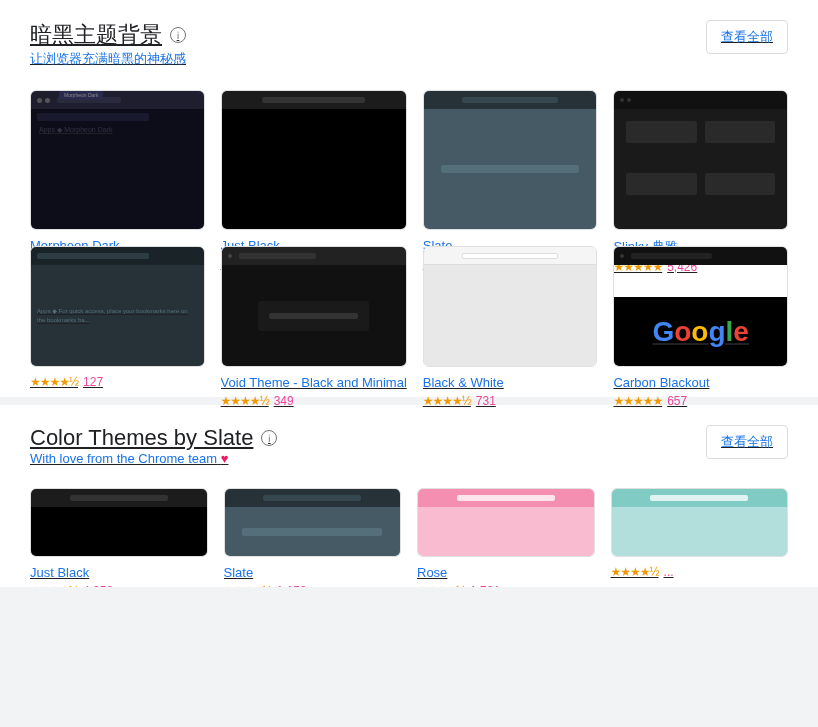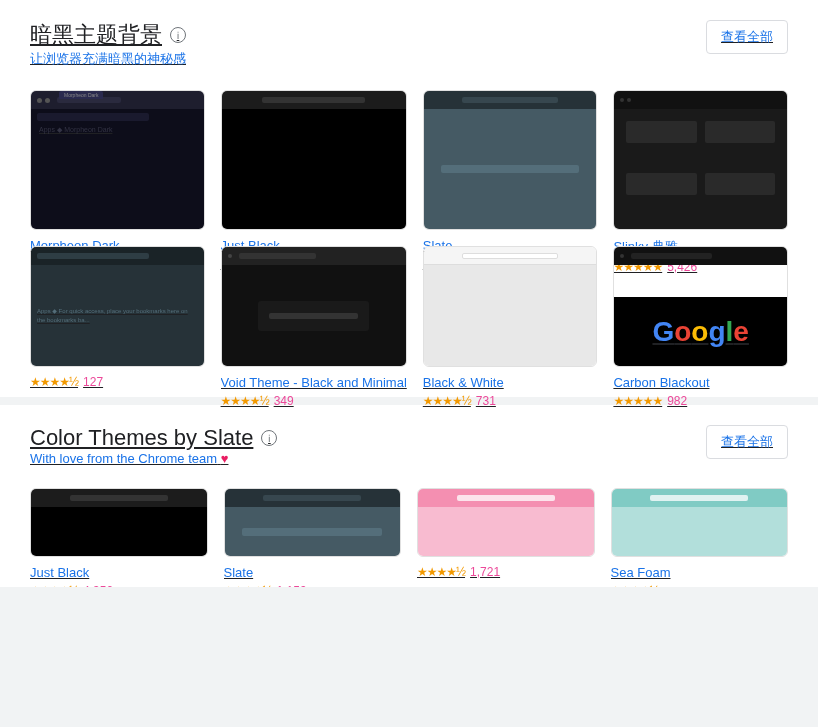--- a/index.html
+++ b/index.html
@@ -169,21 +169,21 @@
       </div>
       <div style="background:#000;flex:1;display:flex;align-items:center;justify-content:center;margin-top:32px;">
         <div style="font-size:28px;font-weight:bold;line-height:1;">
           <span style="color:#4285f4;">G</span><span style="color:#ea4335;">o</span><span style="color:#fbbc05;">o</span><span style="color:#4285f4;">g</span><span style="color:#34a853;">l</span><span style="color:#ea4335;">e</span>
         </div>
       </div>
     </div>
           <div class="theme-name">Carbon Blackout</div>
           <div class="rating-row">
             <span class="stars">★★★★★</span>
-            <span class="rating-count">982</span>
+            <span class="rating-count">657</span>
           </div>
         </div>
       </div>
   </div>
 
   <div class="divider"></div>
 
   <div class="section">
     <div class="section-header">
       <div>
@@ -228,33 +228,33 @@
             <span class="rating-count">1,159</span>
           </div>
         </div>
         <div class="theme-card">
           <div class="theme-thumbnail browser-frame" style="display: flex; flex-direction: column;">
       <div style="background:#f48fb1;height:18px;display:flex;align-items:center;padding:0 6px;">
         <div style="background:#fce4ec;height:6px;border-radius:2px;width:60%;margin:auto;"></div>
       </div>
       <div style="background:#f8bbd0;flex:1;"></div>
     </div>
+          <div class="theme-name">Rose</div>
           <div class="rating-row">
             <span class="stars">★★★★½</span>
             <span class="rating-count">1,721</span>
           </div>
         </div>
         <div class="theme-card">
           <div class="theme-thumbnail browser-frame" style="display: flex; flex-direction: column;">
       <div style="background:#80cbc4;height:18px;display:flex;align-items:center;padding:0 6px;">
         <div style="background:#e0f2f1;height:6px;border-radius:2px;width:60%;margin:auto;"></div>
       </div>
       <div style="background:#b2dfdb;flex:1;"></div>
     </div>
-          <div class="theme-name">Sea Foam</div>
           <div class="rating-row">
             <span class="stars">★★★★½</span>
             <span class="rating-count">...</span>
           </div>
         </div>
       </div>
   </div>
 
 </div>
 

